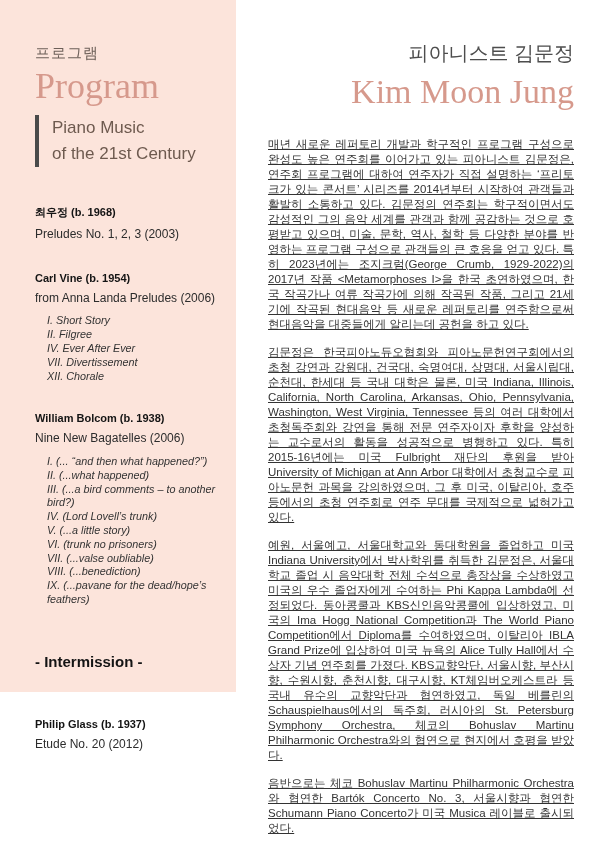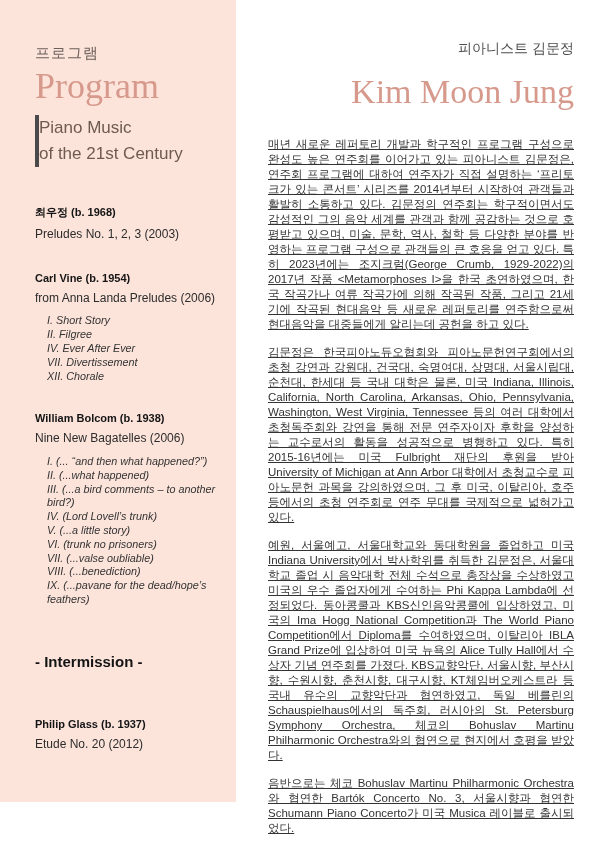--- a/index.html
+++ b/index.html
@@ -7,36 +7,37 @@
     width:600px; height:842px;
     background:#ffffff;
     font-family:"Liberation Sans", sans-serif;
     color:#333;
   }
   .page { position:relative; width:600px; height:842px; overflow:hidden; background:#ffffff; }
 
   
   .panel {
     position:absolute; left:0; top:0;
-    width:236px; height:802px;
+    width:236px; height:692px;
     background:#fce4db;
     box-sizing:border-box;
     padding:44px 18px 0 35px;
   }
   .ko-label {
     font-size:15px; color:#6c5f58; letter-spacing:1px;
   }
   .program-title {
     font-family:"Liberation Serif", serif;
     font-size:36px; font-weight:400;
     color:#d6998c;
     margin:4px 0 8px 0; line-height:1.1;
   }
   .subtitle {
     border-left:4px solid #4a4a4a;
+    padding-left:13px;
     color:#6e5a4f;
     font-size:17px; line-height:1.55;
     margin-bottom:38px;
   }
   .section { margin-bottom:29px; }
   .composer {
     font-weight:bold; font-size:11px; color:#141414; margin:0 0 7px 0;
   }
   .work { font-size:12px; color:#2c2c2c; line-height:1.3; }
   .movements {
@@ -48,21 +49,21 @@
     font-weight:bold; font-size:15px; color:#141414;
     margin:46px 0 48px 0;
   }
   .spacer-lg { height:14px; }
 
   
   .main {
     position:absolute; left:268px; top:40px; width:306px;
   }
   .bio-header { text-align:right; margin-bottom:26px; }
-  .bio-label { font-size:14px; color:#4d4d4d; margin-bottom:14px; }
+  .bio-label { font-size:20px; color:#4d4d4d; margin-bottom:5px; }
   .bio-name {
     font-family:"Liberation Serif", serif;
     font-size:34px; font-weight:400; color:#d6998c; line-height:1.15;
   }
   .bio p {
     font-size:11.5px; line-height:15px;
     color:#333; text-align:justify;
     margin:0 0 13px 0;
     word-break:break-word;
     text-decoration:underline;

